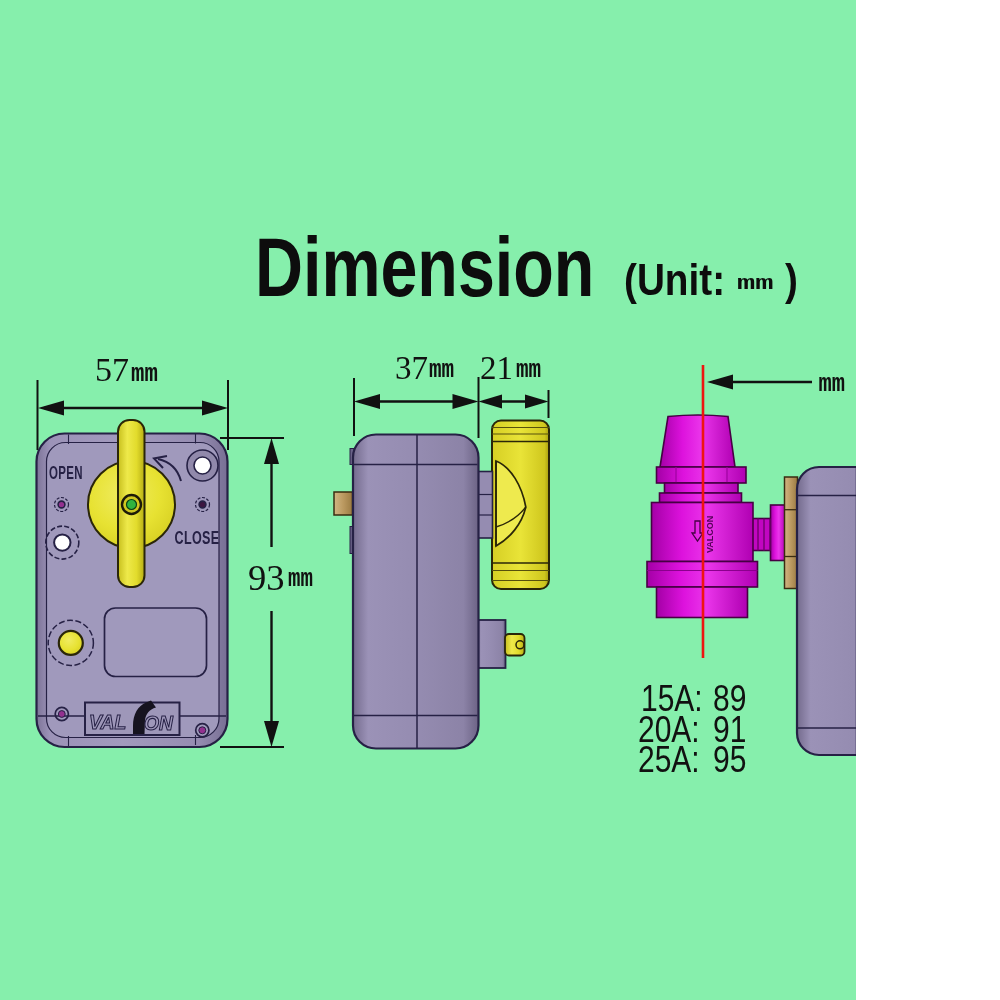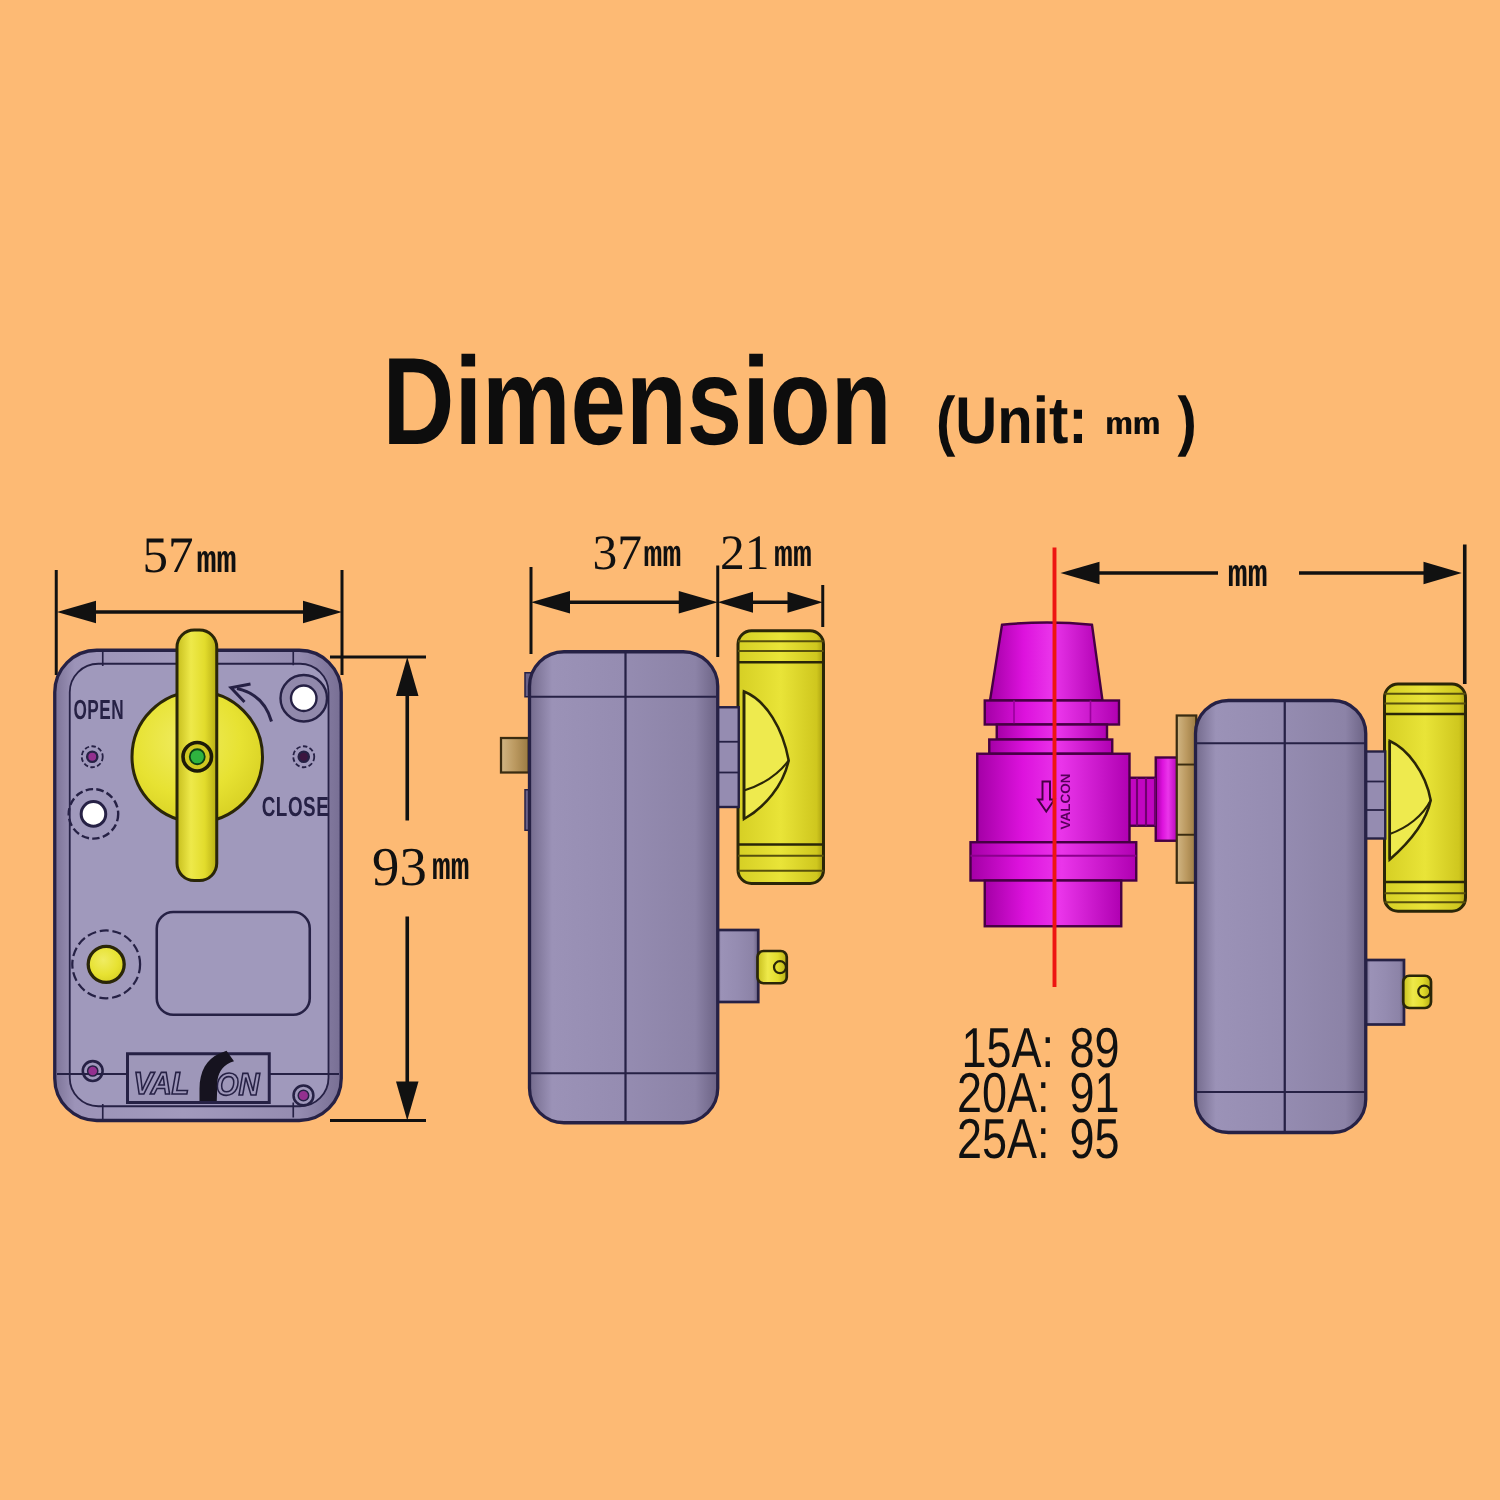--- a/index.html
+++ b/index.html
@@ -1,16 +1,16 @@
 <!DOCTYPE html>
 <html><head>
 <meta charset="utf-8">
 <style>
   html,body{margin:0;padding:0;background:#ffffff;}
-  #page{position:relative;width:1000px;height:1000px;background:#fdba74;overflow:hidden;}
+  #page{position:relative;width:856px;height:1000px;background:#86efac;overflow:hidden;}
   svg{position:absolute;left:0;top:0;}
 </style>
 </head>
 <body>
 <div id="page">
 <svg width="1000" height="1000" viewBox="0 0 1000 1000" font-family="Liberation Sans, sans-serif">
 <defs>
   <linearGradient id="purpH" x1="0" y1="0" x2="1" y2="0">
     <stop offset="0" stop-color="#7d7498"></stop>
     <stop offset="0.07" stop-color="#9c93b8"></stop>

